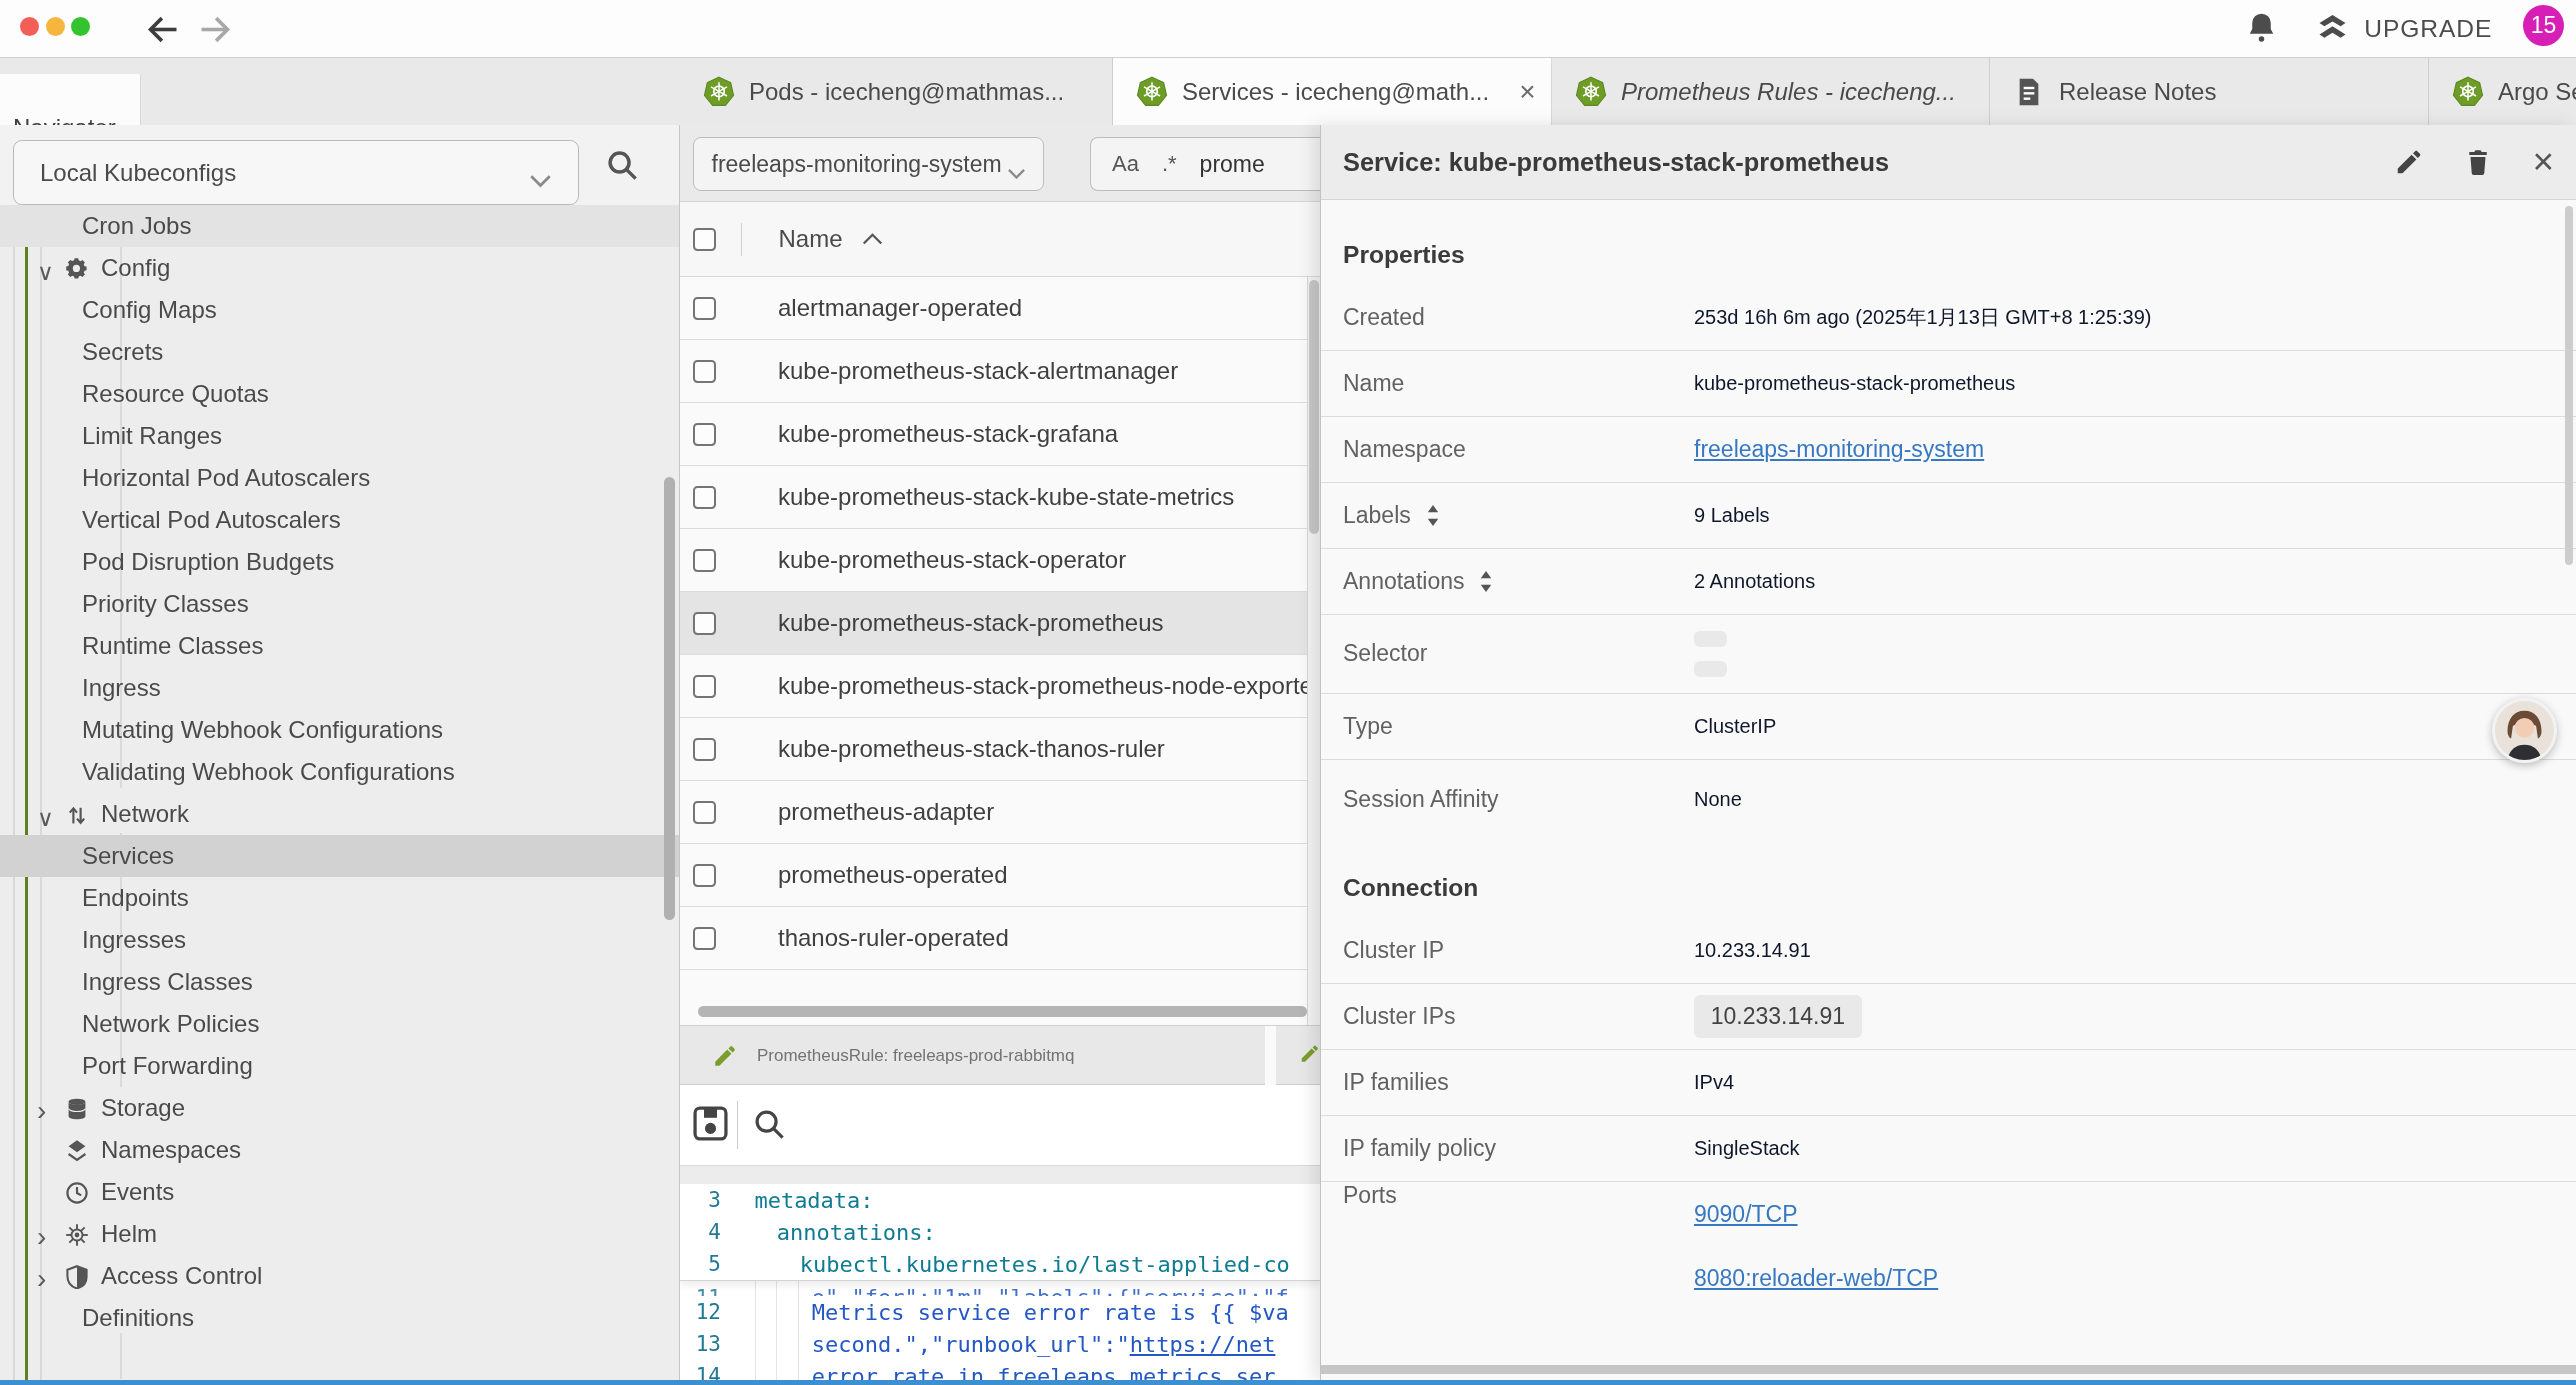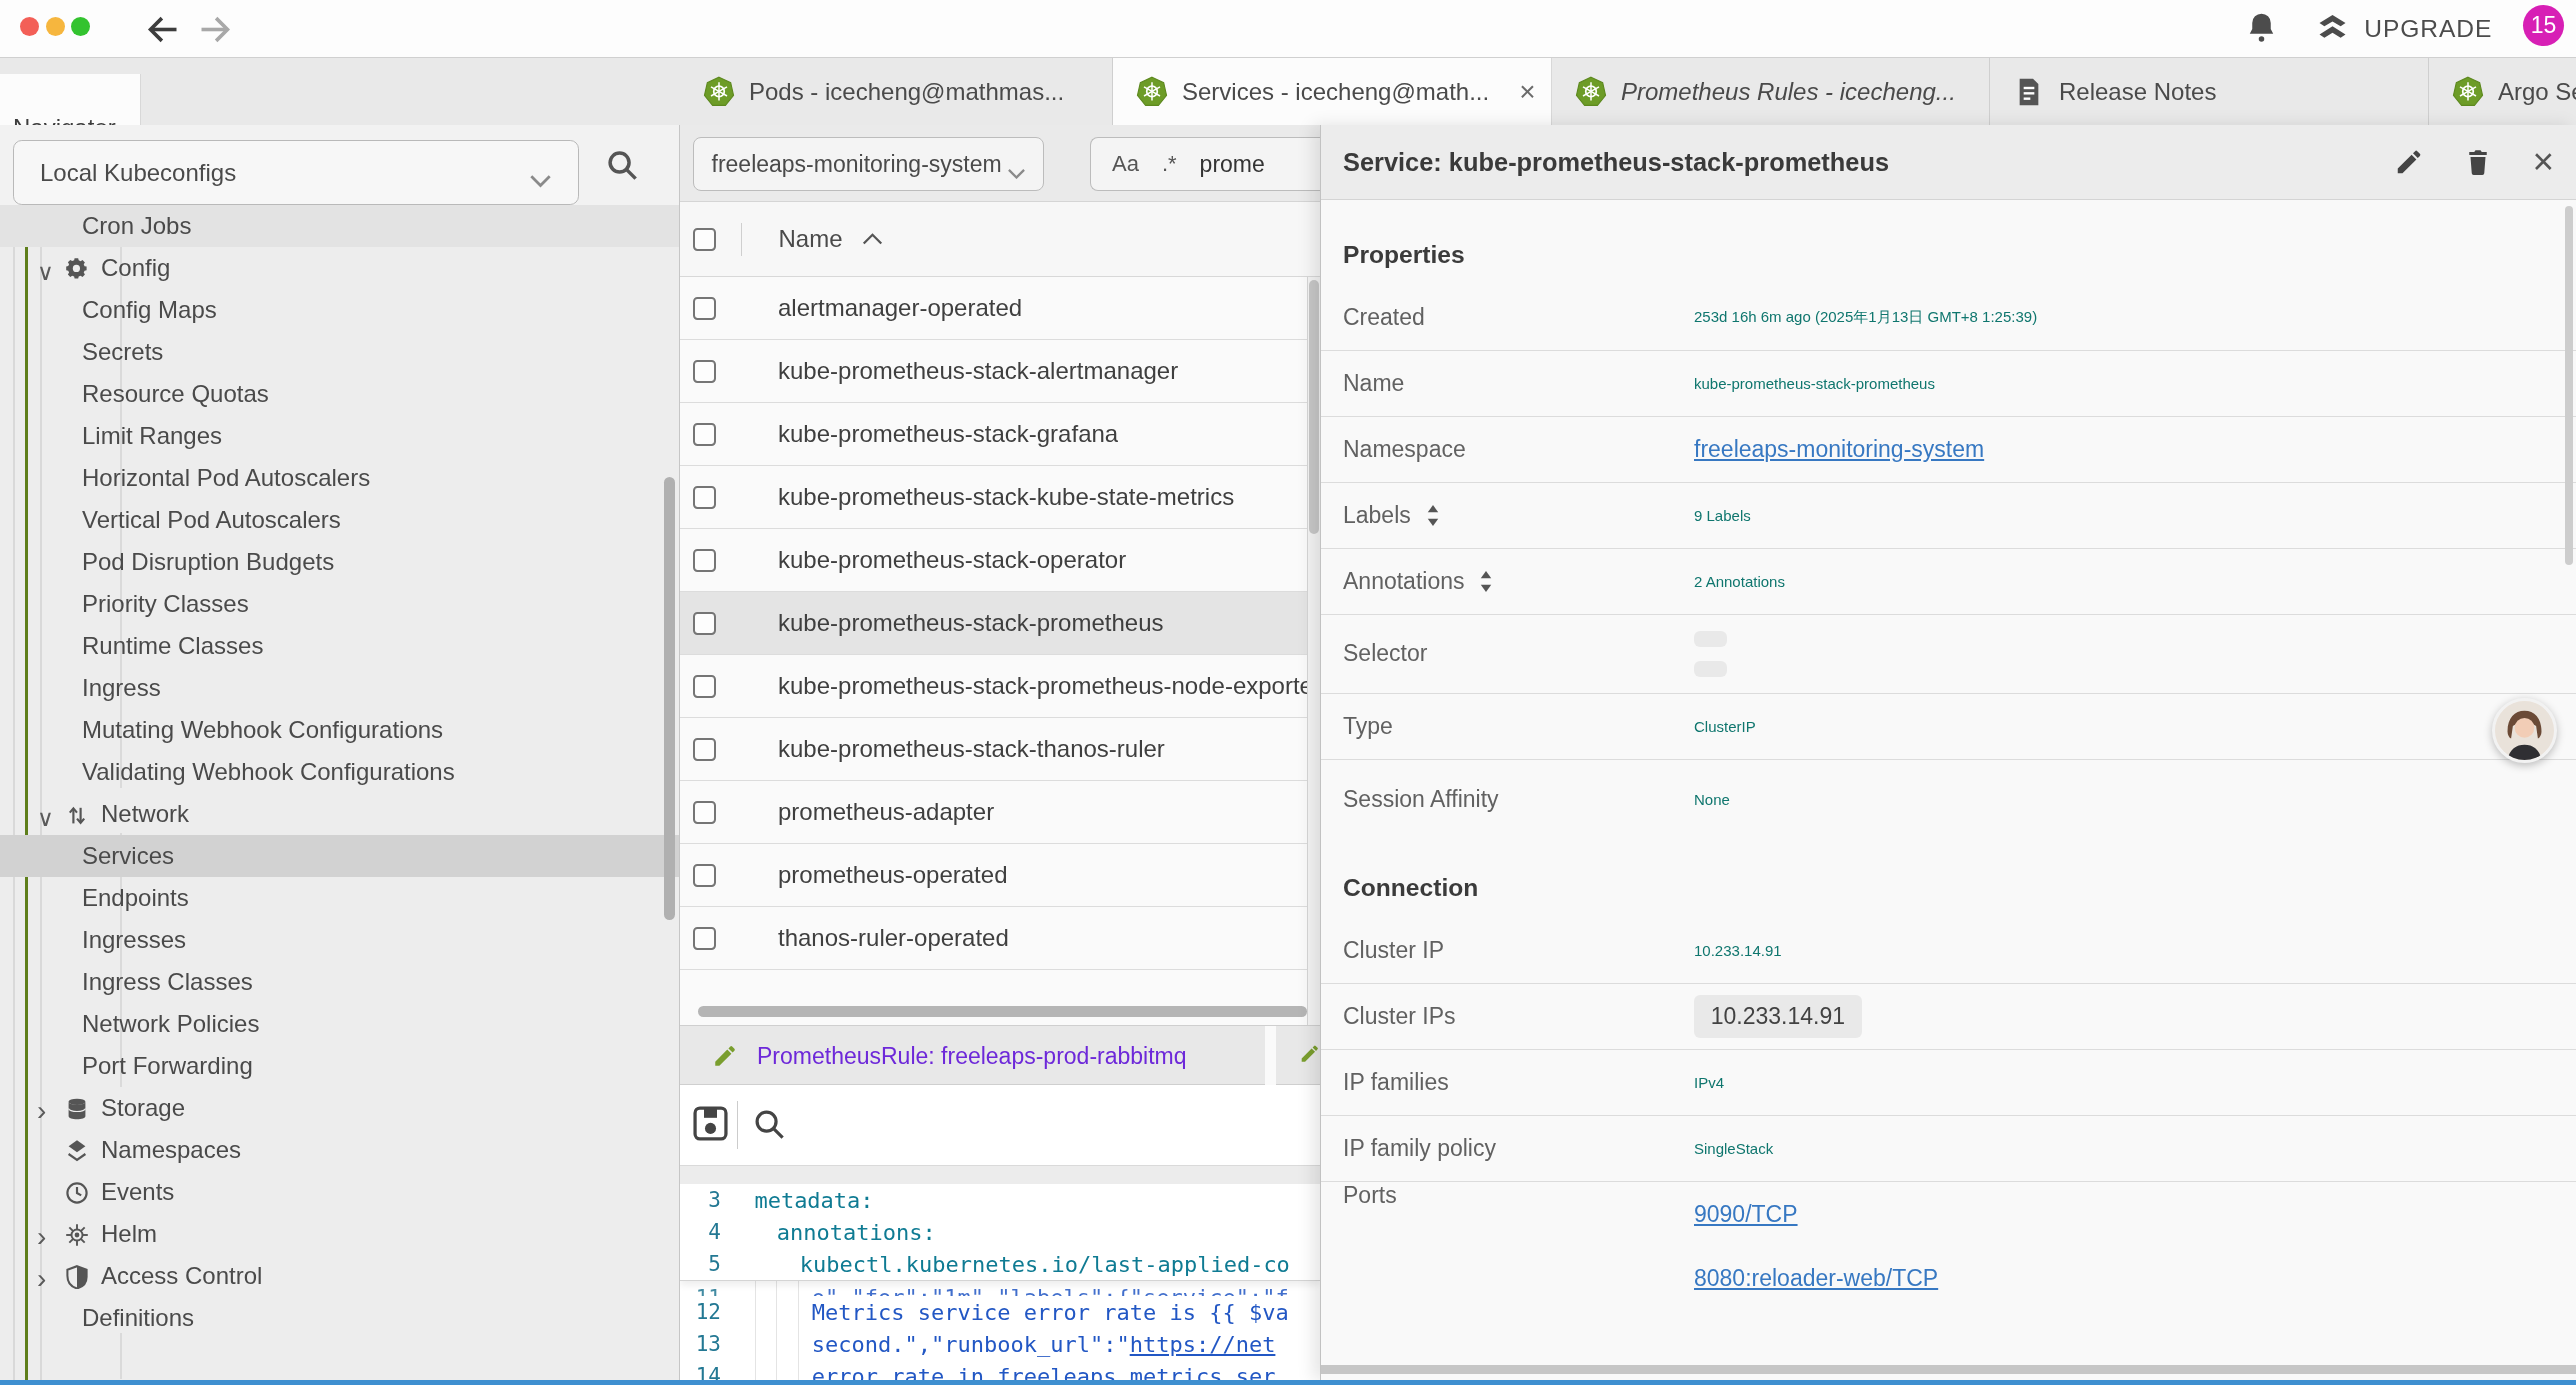--- a/index.html
+++ b/index.html
@@ -72,21 +72,21 @@
 .svc-row{height:63px;display:flex;align-items:center;border-bottom:0.9px solid #dcdcdc;background:#fafafa}
 .svc-row.selected{background:#e4e4e4}
 .svc-name{margin-left:62px;font-size:24px;color:#3f3f3f;white-space:nowrap;overflow:hidden}
 #svc-vscroll{position:absolute;left:627px;top:152px;width:13px;height:1103px;border-left:0.9px solid #d6d6d6;background:#f4f4f4}
 #svc-vthumb{position:absolute;left:629px;top:155px;width:9.6px;height:254px;background:#c8c8c8;border-radius:5.3px}
 #ed-vthumb{position:absolute;left:629px;top:1065px;width:9.6px;height:110px;background:#d5d5d5;border-radius:5.3px}
 #hscroll{position:absolute;left:17.5px;top:881px;width:609px;height:10.5px;background:#b5b5b5;border-radius:5.3px}
 #doctab-bar{position:absolute;left:0;top:900px;width:640px;height:60px;background:#e8e8e8;border-top:0.9px solid #cfcfcf;border-bottom:0.9px solid #cfcfcf}
 #doctab1{position:absolute;left:0;top:0;width:596px;height:60px;display:flex;align-items:center;gap:19px;padding-left:32px;border-right:11.4px solid #fafafa}
 #doctab1 .pencil,#doctab2 .pencil{width:26px;height:26px;color:#7a9e2e}
-#doctab1 .dt-label{font-size:23px;color:#6d28d9;white-space:nowrap;overflow:hidden}
+#doctab1 .dt-label{font-size:17px;color:#737373;white-space:nowrap;overflow:hidden}
 #doctab2{position:absolute;left:608px;top:0;width:32px;height:60px;display:flex;align-items:center;padding-left:10.5px;overflow:hidden}
 #ed-toolbar{position:absolute;left:0;top:960px;width:640px;height:81px;background:#fff;border-bottom:0.9px solid #dadada}
 #save-btn{position:absolute;left:11.4px;top:19px;width:39px;height:42px;color:#444}
 #tb-div{position:absolute;left:57px;top:16px;width:0.9px;height:48px;background:#ccc}
 #ed-search{position:absolute;left:72px;top:22px;width:35px;height:35px;color:#444}
 #gray-band{position:absolute;left:0;top:1041px;width:640px;height:18.4px;background:#ececec}
 #code{position:absolute;left:0;top:1059px;width:640px;height:196px;background:#fff;font-family:"DejaVu Sans Mono",monospace;font-size:22px}
 .code-line{height:32px;display:flex;align-items:center;white-space:nowrap}
 .code-line .num{width:41px;text-align:right;color:#237893;font-size:21px;flex:0 0 auto}
 .code-line .body{margin-left:8.8px;white-space:pre}
@@ -110,21 +110,21 @@
 #detail-header{position:absolute;left:0;top:0;width:100%;height:75px;background:#ececec;border-bottom:0.9px solid #d4d4d4;display:flex;align-items:center;padding:0 22px}
 #detail-title{font-size:25.4px;font-weight:bold;color:#3a3a3a}
 #detail-actions{margin-left:auto;display:flex;align-items:center;gap:39px;color:#444}
 #detail-actions svg{width:30px;height:30px}
 #detail-close{font-size:37px;color:#555;line-height:30px}
 .sec-head{font-size:24.6px;font-weight:bold;color:#3b3b3b;padding:35px 0 16px 22px}
 .prop-row{display:flex;align-items:center;min-height:66px;padding-left:22px;border-bottom:0.9px solid #dcdcdc}
 .prop-row.noline{border-bottom:none}
 .prop-label{width:351px;font-size:23px;color:#616161;display:flex;align-items:center;gap:14px;flex:0 0 auto}
 .prop-label svg{width:16px;height:23px;color:#555}
-.prop-value{font-size:15px;color:#0f766e}
+.prop-value{font-size:20px;color:#0f172a}
 a.val-link{font-size:23px;color:#3778c2;text-decoration:underline}
 .chip{display:inline-block;background:#e9e9e9;border-radius:6.1px;padding:8px 16.7px;font-size:23px;color:#424242}
 .chips-col{display:flex;flex-direction:column;align-items:flex-start;gap:14px;padding:16px 0}
 .ports-row{display:flex;align-items:center;height:66px}
 .ports-label{align-self:flex-start;}
 .port-lines{flex:1;display:flex;flex-direction:column}
 .port-line{position:relative;height:64px;display:flex;align-items:center}
 #detail-vthumb{position:absolute;right:2.6px;top:81px;width:8px;height:359px;background:#cdcdcd;border-radius:4.4px}
 #detail-hbar{position:absolute;left:0;bottom:6.1px;width:100%;height:8.8px;background:#c6c6c6}
 

